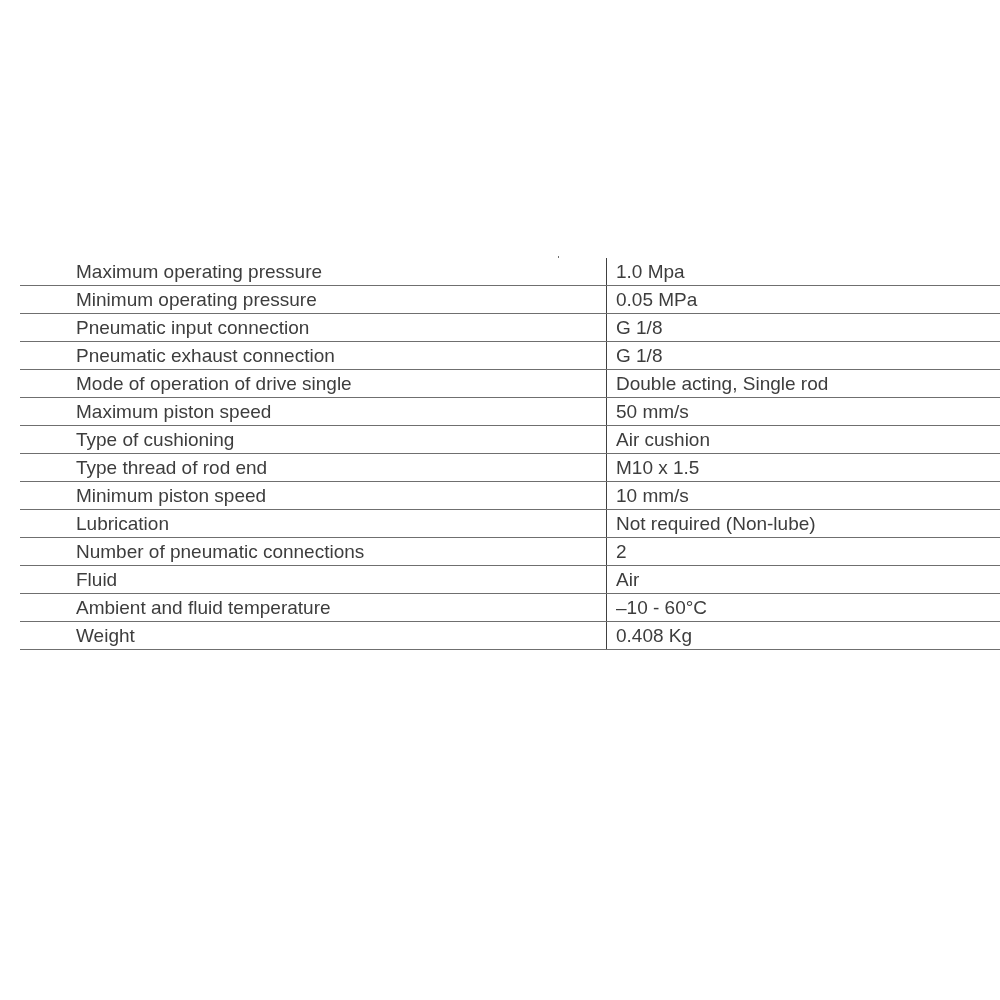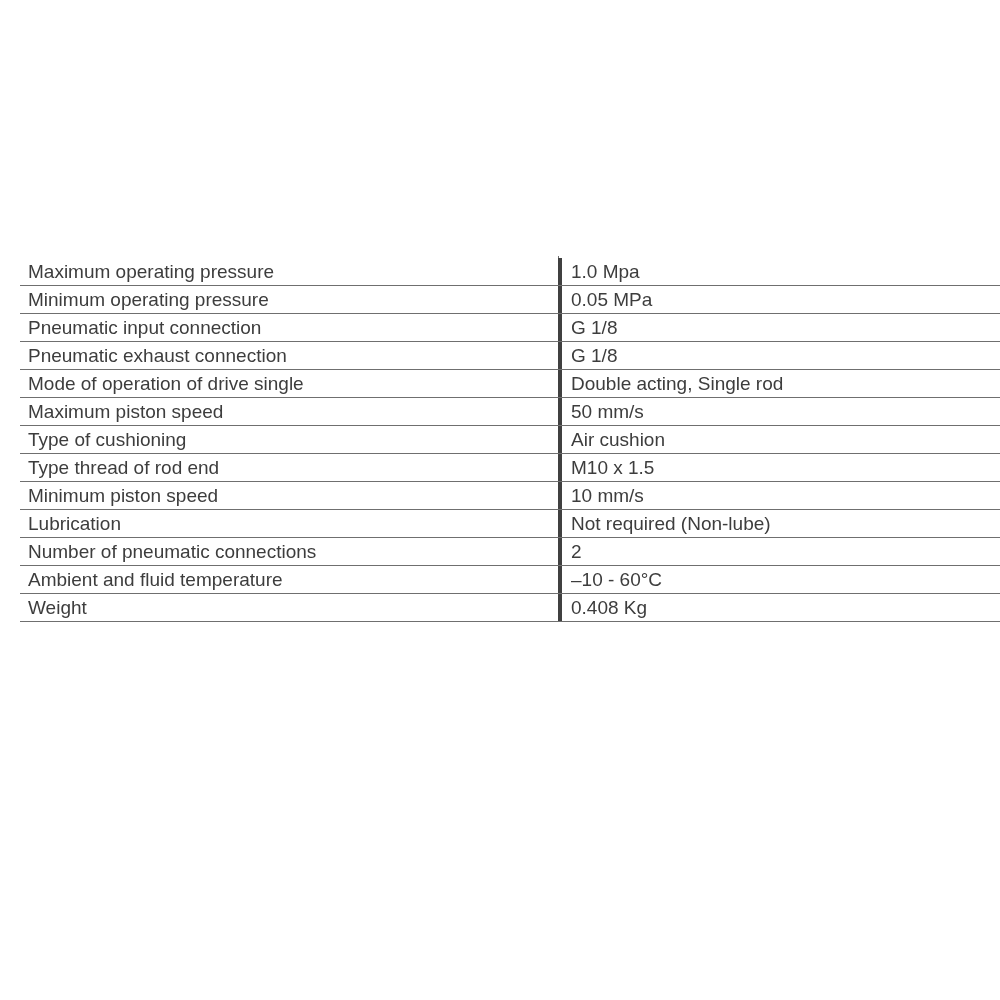--- a/index.html
+++ b/index.html
@@ -30,26 +30,27 @@
     box-sizing: border-box;
   }
   .spec-cell-label {
     width: 538px;
     box-sizing: border-box;
     padding-left: 8px;
     font-size: 19px;
     color: #3d3d3d;
     white-space: nowrap;
     overflow: hidden;
+    margin-left: 48px;
   }
   .spec-cell-value {
     flex: 1;
     box-sizing: border-box;
     padding-left: 9px;
-    border-left: 4px solid #404040;
+    border-left: 1px solid #404040;
     font-size: 19px;
     color: #3d3d3d;
     white-space: nowrap;
     overflow: hidden;
     height: 100%;
     display: flex;
     align-items: center;
   }
   
   .spec-table::before {
@@ -117,20 +118,24 @@
   <div class="spec-row">
     <div class="spec-cell-label">Lubrication</div>
     <div class="spec-cell-value">Not required (Non-lube)</div>
   </div>
 
   <div class="spec-row">
     <div class="spec-cell-label">Number of pneumatic connections</div>
     <div class="spec-cell-value">2</div>
   </div>
 
+  <div class="spec-row">
+    <div class="spec-cell-label">Fluid</div>
+    <div class="spec-cell-value">Air</div>
+  </div>
 
   <div class="spec-row">
     <div class="spec-cell-label">Ambient and fluid temperature</div>
     <div class="spec-cell-value">–10 - 60°C</div>
   </div>
 
   <div class="spec-row">
     <div class="spec-cell-label">Weight</div>
     <div class="spec-cell-value">0.408 Kg</div>
   </div>

